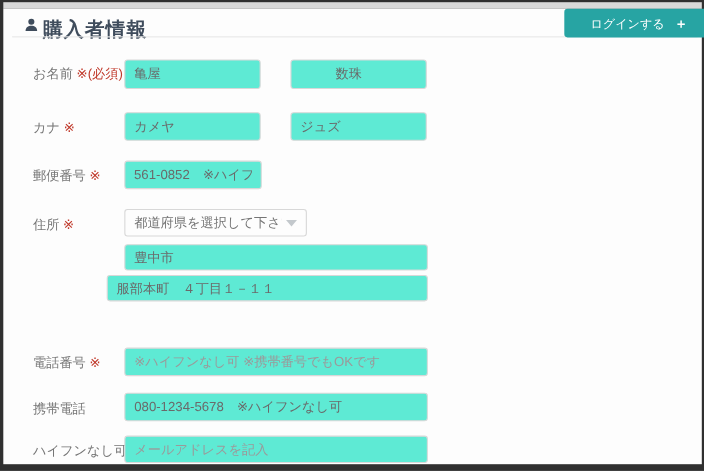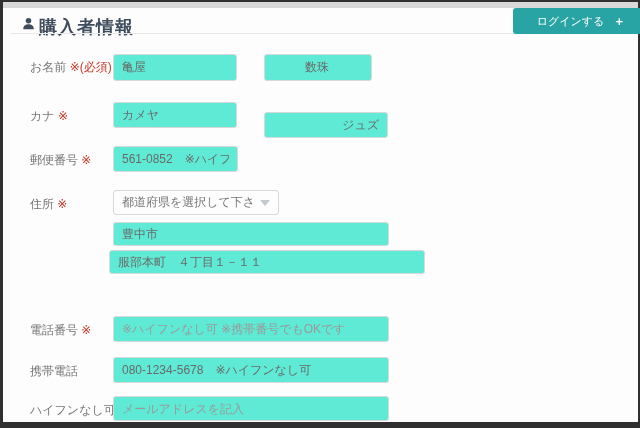--- a/index.html
+++ b/index.html
@@ -56,42 +56,42 @@
     <div class="divider"></div>
     <button class="login-btn">
       <span>ログインする</span>
       <span class="plus">＋</span>
     </button>
 
     <div class="flabel" style="top:40px;margin-top:11px;">
       <span>お名前</span> <span class="req">※(必須)</span>
     </div>
     <input class="txt" style="left: 110px; top: 46px; width: 124px; height: 27px;" value="亀屋">
-    <input class="txt" style="left: 261px; top: 46px; width: 108px; height: 27px; padding-left: 40px;" value="数珠">
+    <input class="txt" style="left: 261px; top: 46px; width: 124px; height: 27px; padding-left: 40px;" value="数珠">
 
     <div class="flabel" style="top:100px;">
       <span>カナ</span> <span class="req">※</span>
     </div>
     <input class="txt" style="left: 110px; top: 94px; width: 124px; height: 26px;" value="カメヤ">
-    <input class="txt" style="left: 261px; top: 104px; width: 124px; height: 26px; text-align: right;" value="ジュズ">
+    <input class="txt" style="left: 261px; top: 94px; width: 124px; height: 26px;" value="ジュズ">
 
     <div class="flabel" style="top:144px;">
       <span>郵便番号</span> <span class="req">※</span>
     </div>
     <input class="txt" style="left: 110px; top: 138px; width: 125px; height: 26px;" value="561-0852　※ハイフンなし可">
 
     <div class="flabel" style="top:188px;">
       <span>住所</span> <span class="req">※</span>
     </div>
     <div class="sel">
       <span class="sel-text">都道府県を選択して下さい</span>
       <span class="chev"></span>
     </div>
     <input class="txt" style="left: 110px; top: 214px; width: 276px; height: 24px;" value="豊中市">
-    <input class="txt" style="left: 106px; top: 242px; width: 316px; height: 24px;" value="服部本町　４丁目１－１１">
+    <input class="txt" style="left: 94px; top: 242px; width: 292px; height: 24px;" value="服部本町　４丁目１－１１">
 
     <div class="flabel" style="top:314px;">
       <span>電話番号</span> <span class="req">※</span>
     </div>
     <input class="txt" style="left: 110px; top: 308px; width: 276px; height: 26px;" placeholder="※ハイフンなし可 ※携帯番号でもOKです">
 
     <div class="flabel" style="top:355px;">
       <span>携帯電話</span>
     </div>
     <input class="txt" style="left: 110px; top: 349px; width: 276px; height: 26px;" value="080-1234-5678　※ハイフンなし可">

